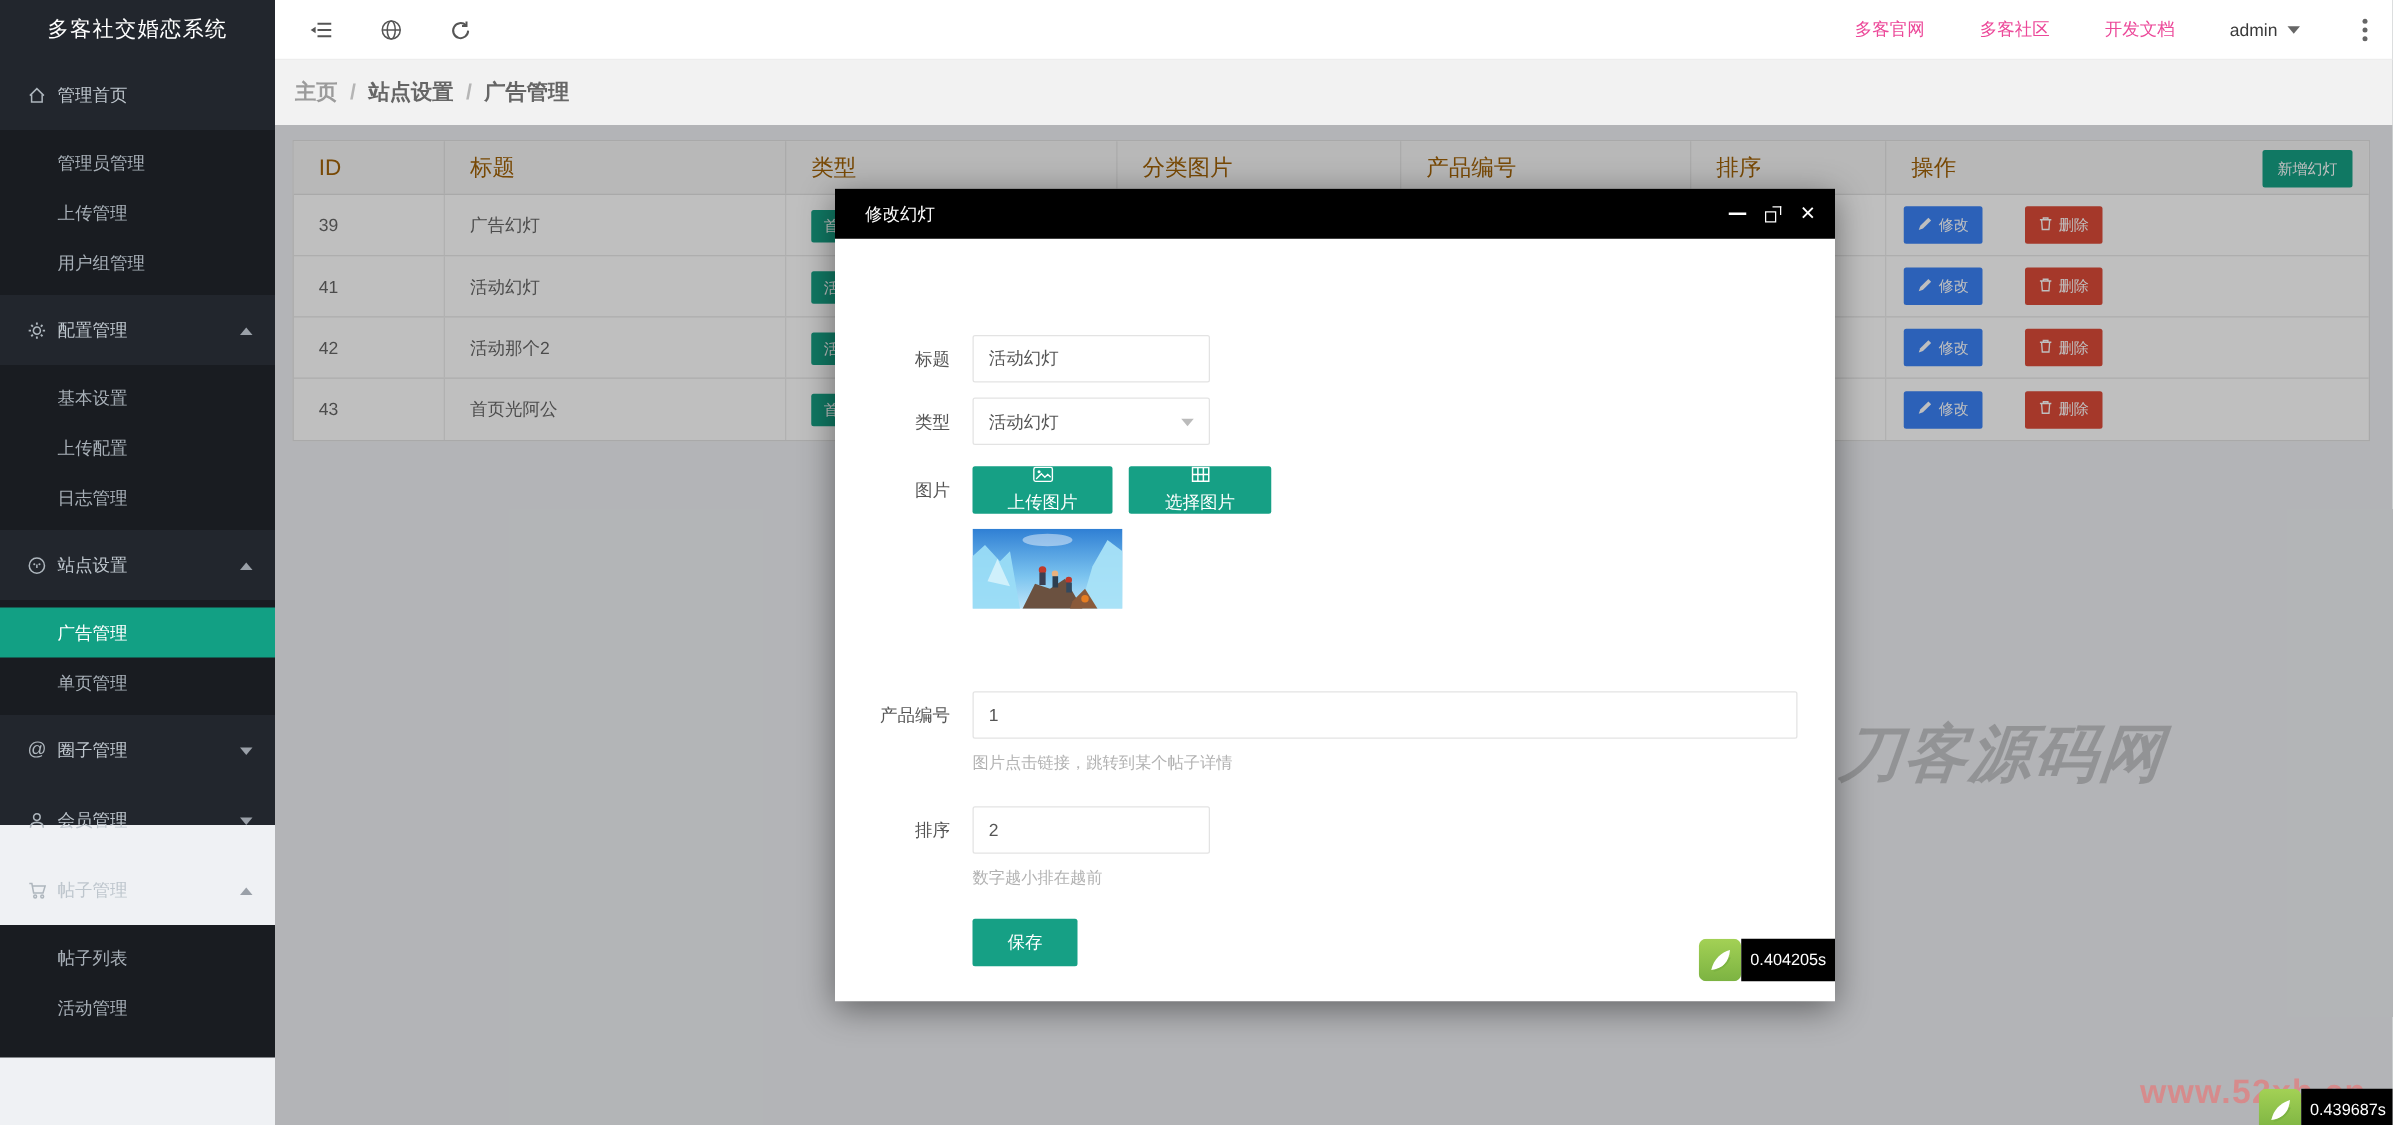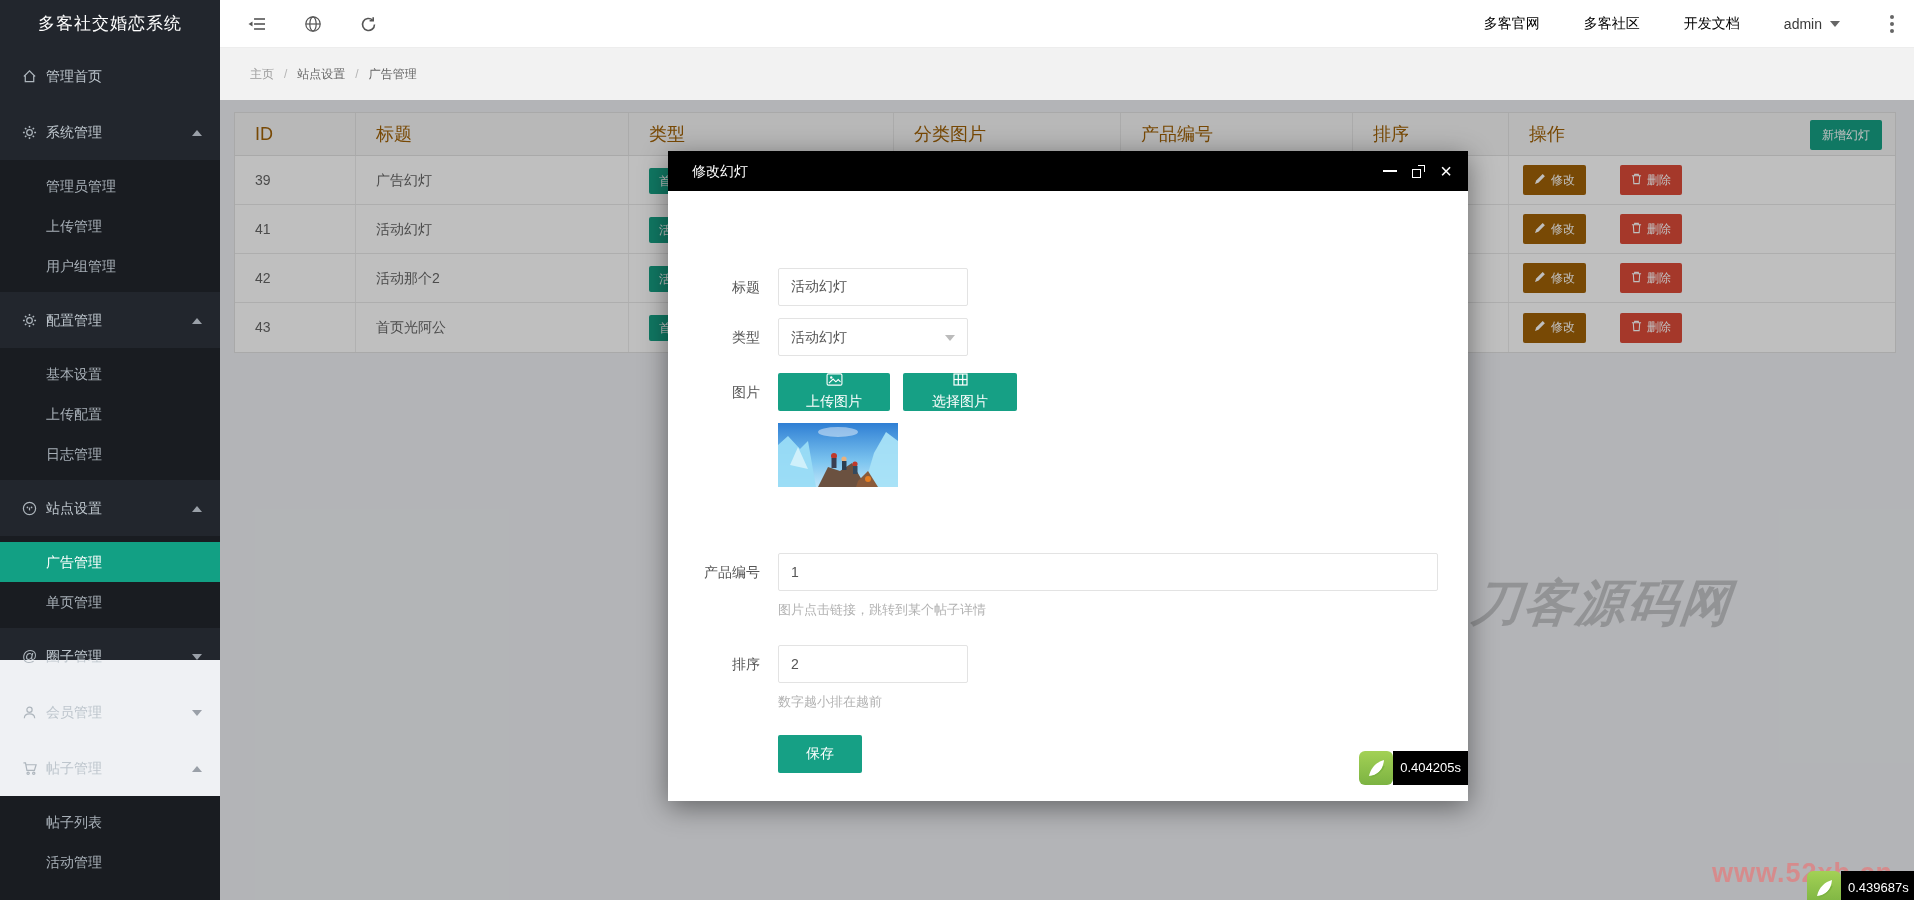--- a/index.html
+++ b/index.html
@@ -19,45 +19,45 @@
   .sub-block { background:#191c21; padding:6px 0; }
   .sub-block.tail { height:14px; padding:0; }
   .sub-item { height:40px; line-height:40px; padding-left:46px; color:#a8b0b8; font-size:14px; cursor:pointer; }
   .sub-item.active { background:#12a084; color:#fff; }
 
   
   .topbar { position:absolute; left:220px; top:0; width:1694px; height:48px; background:#fff; border-bottom:1px solid #ededed; z-index:15; }
   .tb-left { position:absolute; left:28px; top:0; height:48px; display:flex; align-items:center; gap:38px; }
   .tb-icon { display:flex; align-items:center; cursor:pointer; }
   .tb-right { position:absolute; right:20px; top:0; height:48px; display:flex; align-items:center; gap:44px; }
-  .top-link { font-size:14px; color:#000000; cursor:pointer; }
+  .top-link { font-size:14px; color:#ec4899; cursor:pointer; }
   .tb-user { display:flex; align-items:center; gap:8px; font-size:14px; color:#3a3a3a; cursor:pointer; }
   .caret { width:0; height:0; border-left:5px solid transparent; border-right:5px solid transparent; border-top:6px solid #666; }
   .tb-dots { width:4px; height:4px; border-radius:50%; background:#666; box-shadow:0 -7px 0 #666, 0 7px 0 #666; margin-left:6px; cursor:pointer; }
 
   
   .content { position:absolute; left:220px; top:48px; width:1694px; height:852px; }
-  .breadcrumb { height:52px; line-height:52px; background:#f2f2f2; padding-left:30px; font-size:12px; }
+  .breadcrumb { height:52px; line-height:52px; background:#f2f2f2; padding-left:16px; font-size:17px;font-weight:bold; }
   .bc-home { color:#9b9b9b; cursor:pointer; }
   .bc-item { color:#666; cursor:pointer; }
   .bc-sep { color:#b5b5b5; margin:0 10px; }
   .page-body { position:absolute; left:0; top:52px; right:0; bottom:0; background:#eff1f4; }
 
   .grid-table { position:absolute; left:14px; top:12px; width:1662px; background:#fff; border:1px solid #e2e2e2; }
   .t-head { display:grid; grid-template-columns:121px 273px 265px 227px 232px 156px auto; height:43px; background:#f6f6f6; border-bottom:1px solid #e2e2e2; position:relative; }
   .th { line-height:43px; padding-left:20px; font-size:18px; color:#a16207; border-right:1px solid #e4e4e4; overflow:hidden; white-space:nowrap; }
   .th:last-child { border-right:none; }
   .tr { display:grid; grid-template-columns:121px 273px 265px 227px 232px 156px auto; height:49px; border-bottom:1px solid #e8e8e8; }
   .tr:last-child { border-bottom:none; }
   .td { line-height:49px; padding-left:20px; font-size:14px; color:#666; border-right:1px solid #ececec; overflow:hidden; white-space:nowrap; }
   .td:last-child { border-right:none; }
   .badge { display:inline-block; height:26px; line-height:26px; padding:0 10px; background:#16a085; color:#fff; font-size:12px; border-radius:2px; vertical-align:middle; }
   .td.actions { display:flex; align-items:center; gap:14px; padding-left:14px; }
   .btn { display:inline-flex; align-items:center; gap:5px; height:30px; padding:0 11px; border:none; border-radius:2px; color:#fff; font-size:12px; cursor:pointer; font-family:inherit; }
-  .btn-edit { background:#a16207; }
+  .btn-edit { background:#3b82f6; }
   .btn-del  { background:#dd4b39;margin-left:20px; }
   .btn-add  { position:absolute; right:13px; top:7px; height:30px; padding:0 12px; background:#16a085; color:#fff; border:none; border-radius:2px; font-size:12px; cursor:pointer; font-family:inherit; }
 
   .dim-overlay { position:absolute; left:0; top:52px; right:0; bottom:0; background:rgba(0,0,0,0.25); z-index:40; }
 
   
   .wm-site { position:absolute; left:1472px; top:570px; font-size:50px; font-weight:700; font-style:italic; letter-spacing:2px; color:rgba(30,30,30,0.22); transform:skewX(-6deg); z-index:45; white-space:nowrap; }
   .wm-red  { position:absolute; left:1712px; top:858px; font-size:27px; font-weight:700; letter-spacing:1px; color:rgba(243,105,105,0.55); z-index:55; white-space:nowrap; }
   .tp-badge { display:flex; height:34px; align-items:stretch; }
   .tp-badge .tp-label { background:#000; color:#fff; font-size:13px; line-height:34px; padding:0 7px; white-space:nowrap; }
@@ -91,39 +91,20 @@
   <div class="logo">多客社交婚恋系统</div>
   <nav id="side-menu">
       <div class="menu-item">
         <span class="mi-icon">
           <svg width="15" height="15" viewBox="0 0 16 16" fill="none" stroke="currentColor" stroke-width="1.3">
             <path d="M2 8 L8 2 L14 8"></path>
             <path d="M3.5 7 V13.5 H12.5 V7"></path>
           </svg>
         </span>
         <span class="mi-label">管理首页</span>
-      </div>
-      <div class="menu-item">
-        <span class="mi-icon">
-          <svg width="15" height="15" viewBox="0 0 16 16" fill="none" stroke="currentColor">
-            <circle cx="8" cy="8" r="3" stroke-width="1.3"></circle>
-            <g stroke-width="1.6">
-              <line x1="8" y1="1" x2="8" y2="3"></line>
-              <line x1="8" y1="13" x2="8" y2="15"></line>
-              <line x1="1" y1="8" x2="3" y2="8"></line>
-              <line x1="13" y1="8" x2="15" y2="8"></line>
-              <line x1="3.2" y1="3.2" x2="4.6" y2="4.6"></line>
-              <line x1="11.4" y1="11.4" x2="12.8" y2="12.8"></line>
-              <line x1="3.2" y1="12.8" x2="4.6" y2="11.4"></line>
-              <line x1="11.4" y1="4.6" x2="12.8" y2="3.2"></line>
-            </g>
-          </svg>
-        </span>
-        <span class="mi-label">系统管理</span>
-        <span class="arrow up"></span>
       </div>
       <div class="sub-block">
         <div class="sub-item">管理员管理</div>
         <div class="sub-item">上传管理</div>
         <div class="sub-item">用户组管理</div>
       </div>
       <div class="menu-item">
         <span class="mi-icon">
           <svg width="15" height="15" viewBox="0 0 16 16" fill="none" stroke="currentColor">
             <circle cx="8" cy="8" r="3" stroke-width="1.3"></circle>

